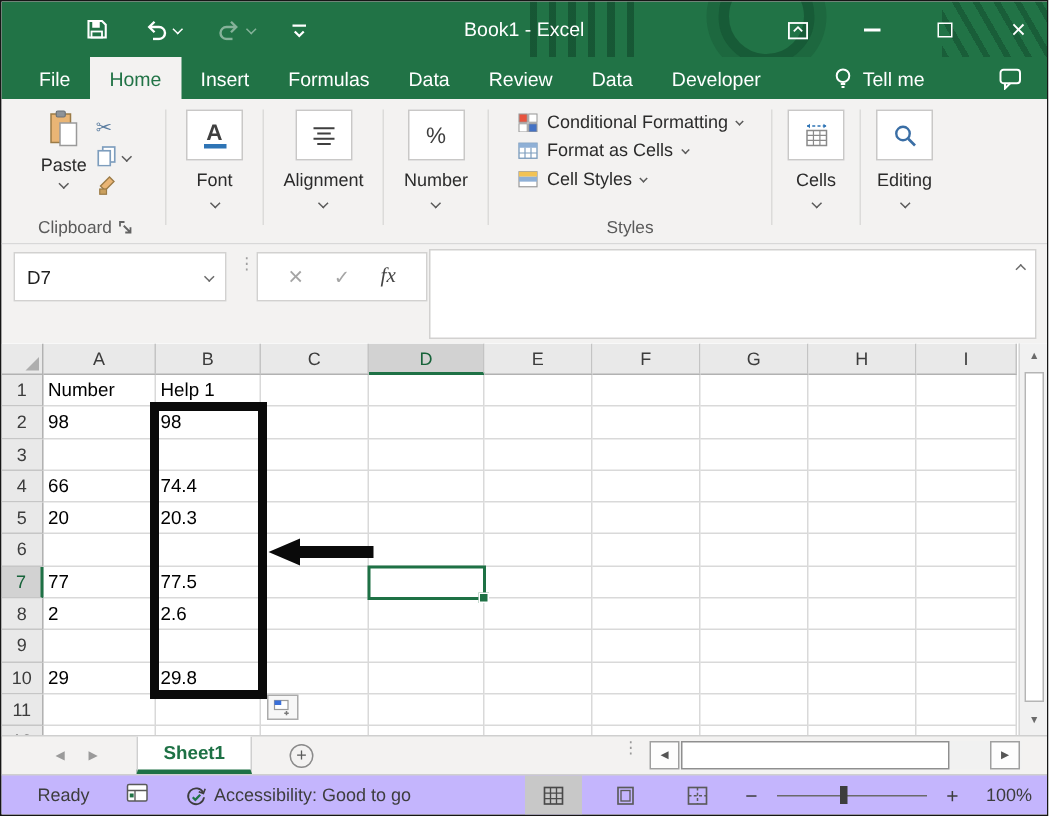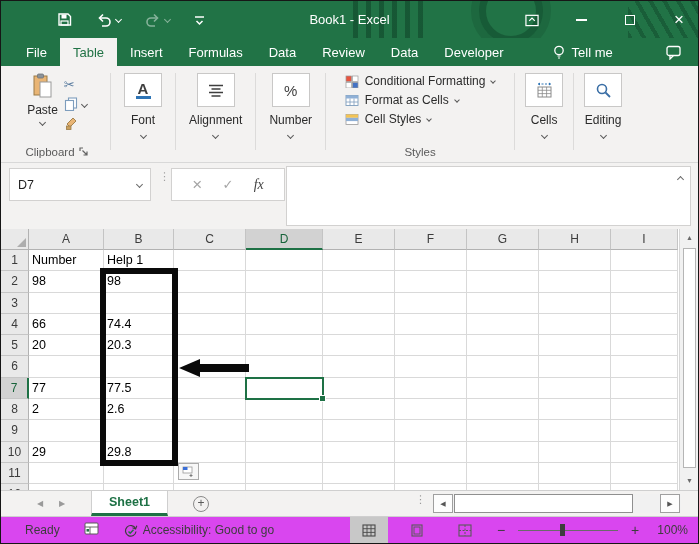--- a/index.html
+++ b/index.html
@@ -108,21 +108,21 @@
   .sb-nav.l { left:36px; } .sb-nav.r { left:58px; }
   .sheet-tab { position:absolute; left:90px; top:0; width:77px; height:100%; background:#fff; border-left:1px solid #cfcfcf; border-right:1px solid #cfcfcf; border-bottom:3px solid #1e7145; display:flex; align-items:center; justify-content:center; font-size:12.5px; font-weight:bold; color:#1e7145; }
   .add-sheet { position:absolute; left:192px; top:5px; width:16px; height:16px; border:1px solid #8a8a8a; border-radius:50%; color:#5a5a5a; font-size:12px; line-height:13px; text-align:center; }
   .sb-dots { position:absolute; left:414px; top:4px; color:#9a9a9a; font-size:11px; line-height:9px; }
   .hs-track { position:absolute; left:432px; top:3px; width:248px; height:19px; background:#f1f1f1; }
   .hs-left { position:absolute; left:432px; top:3px; width:20px; height:19px; background:#fdfdfd; border:1px solid #9f9f9f; color:#555; font-size:7px; text-align:center; line-height:17px; }
   .hs-thumb { position:absolute; left:453px; top:3px; width:179px; height:19px; background:#fff; border:1px solid #8f8f8f; }
   .hs-right { position:absolute; left:659px; top:3px; width:20px; height:19px; background:#fdfdfd; border:1px solid #9f9f9f; color:#555; font-size:7px; text-align:center; line-height:17px; }
 
   
-  .statusbar { position:absolute; left:0; top:515px; width:100%; height:27px; background:#d946ef; border-top:1px solid #cfcfcf; font-size:12px; color:#3d3d3d; }
+  .statusbar { position:absolute; left:0; top:515px; width:100%; height:27px; background:#c4b5fd; border-top:1px solid #cfcfcf; font-size:12px; color:#3d3d3d; }
   .st-left { position:absolute; left:24px; top:0; height:100%; display:flex; align-items:center; gap:24px; }
   .st-acc { display:flex; align-items:center; gap:5px; }
   .st-right { position:absolute; right:10px; top:0; height:100%; display:flex; align-items:center; gap:10px; }
   .view-btn { width:38px; height:26px; display:flex; align-items:center; justify-content:center; }
   .view-btn.active { background:#c8c8c8; }
   .zoom-minus, .zoom-plus { font-size:14px; color:#3d3d3d; width:14px; text-align:center; }
   .zoom-slider { position:relative; width:100px; height:14px; }
   .zoom-line { position:absolute; left:0; top:7px; width:100%; height:1px; background:#6a6a6a; }
   .zoom-thumb { position:absolute; left:42px; top:1px; width:5px; height:12px; background:#3d3d3d; }
   .zoom-label { width:36px; text-align:right; }
@@ -178,21 +178,21 @@
         </span>
       <span class="ctl">
           <span class="max-box"></span>
         </span>
       <span class="ctl close-x">×</span>
     </div>
   </div>
 
   <div class="tabbar">
     <div class="rtab">File</div>
-    <div class="rtab active">Table</div>
+    <div class="rtab active">Home</div>
     <div class="rtab">Insert</div>
     <div class="rtab">Formulas</div>
     <div class="rtab">Data</div>
     <div class="rtab">Review</div>
     <div class="rtab">Data</div>
     <div class="rtab">Developer</div>
     <div class="tellme">
       <svg width="12" height="15" viewBox="0 0 12 15">
           <circle cx="6" cy="5.5" r="4.2" fill="none" stroke="#fff" stroke-width="1.3"></circle>
           <path d="M4.5 11 h3 M5 13 h2" stroke="#fff" stroke-width="1.2"></path>

